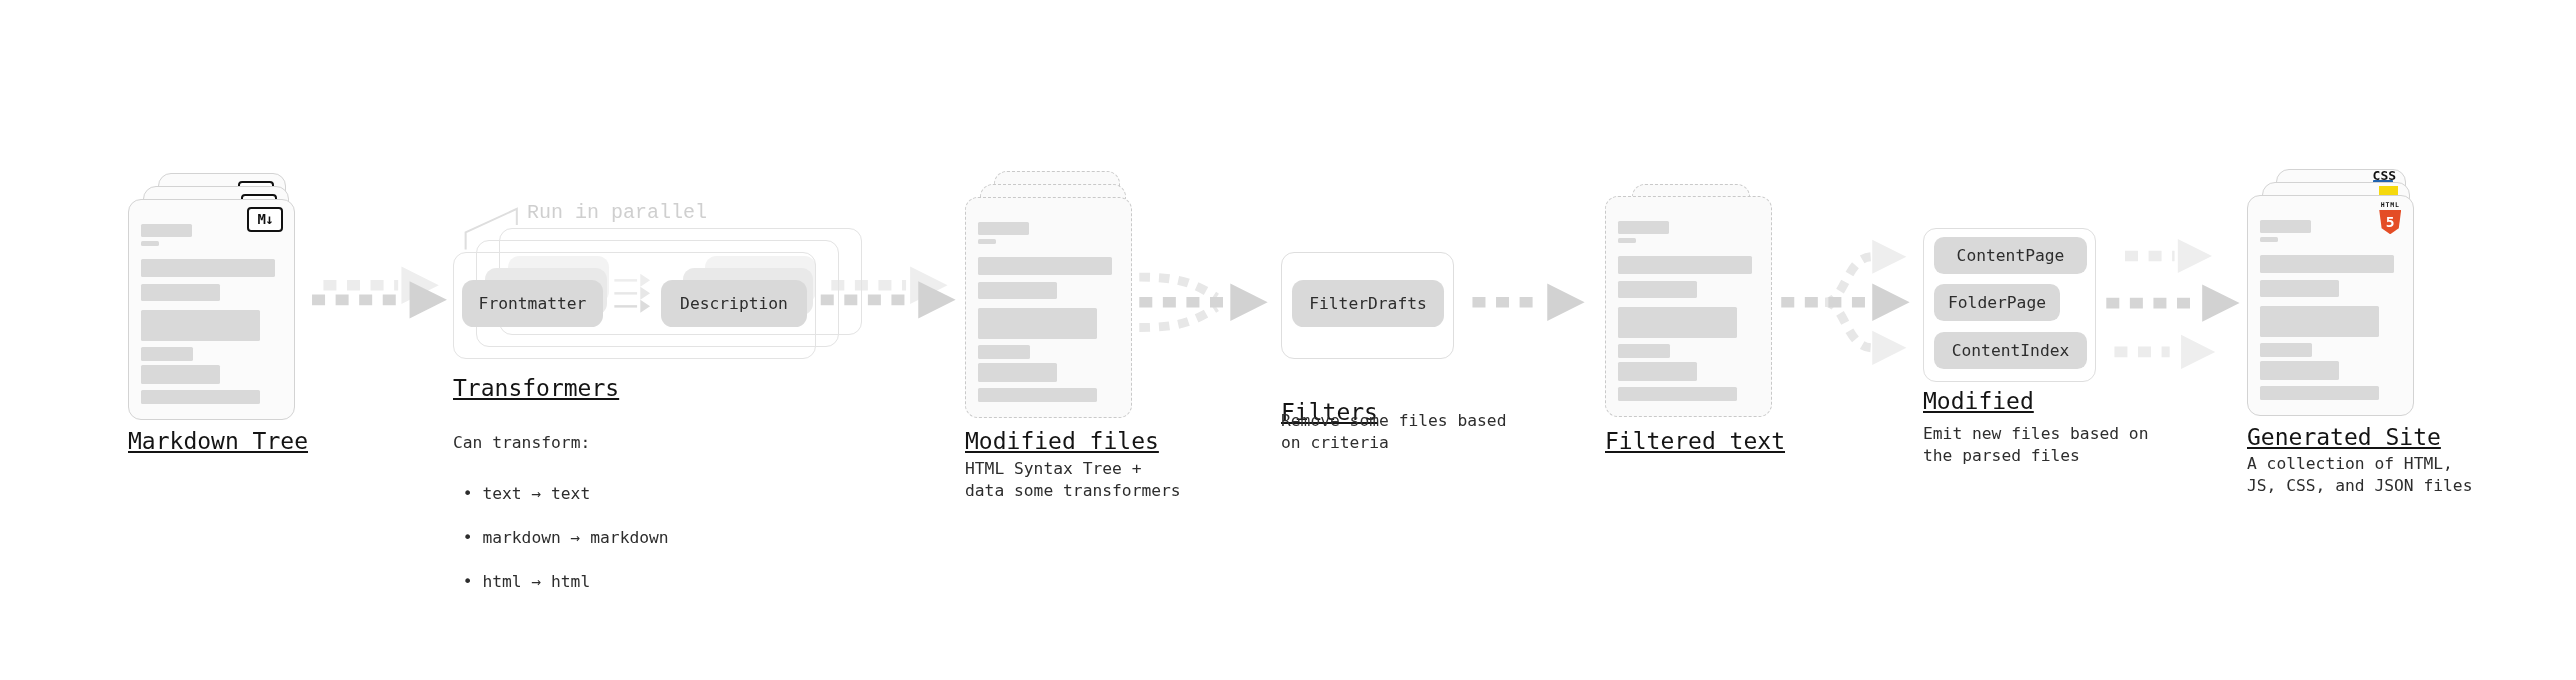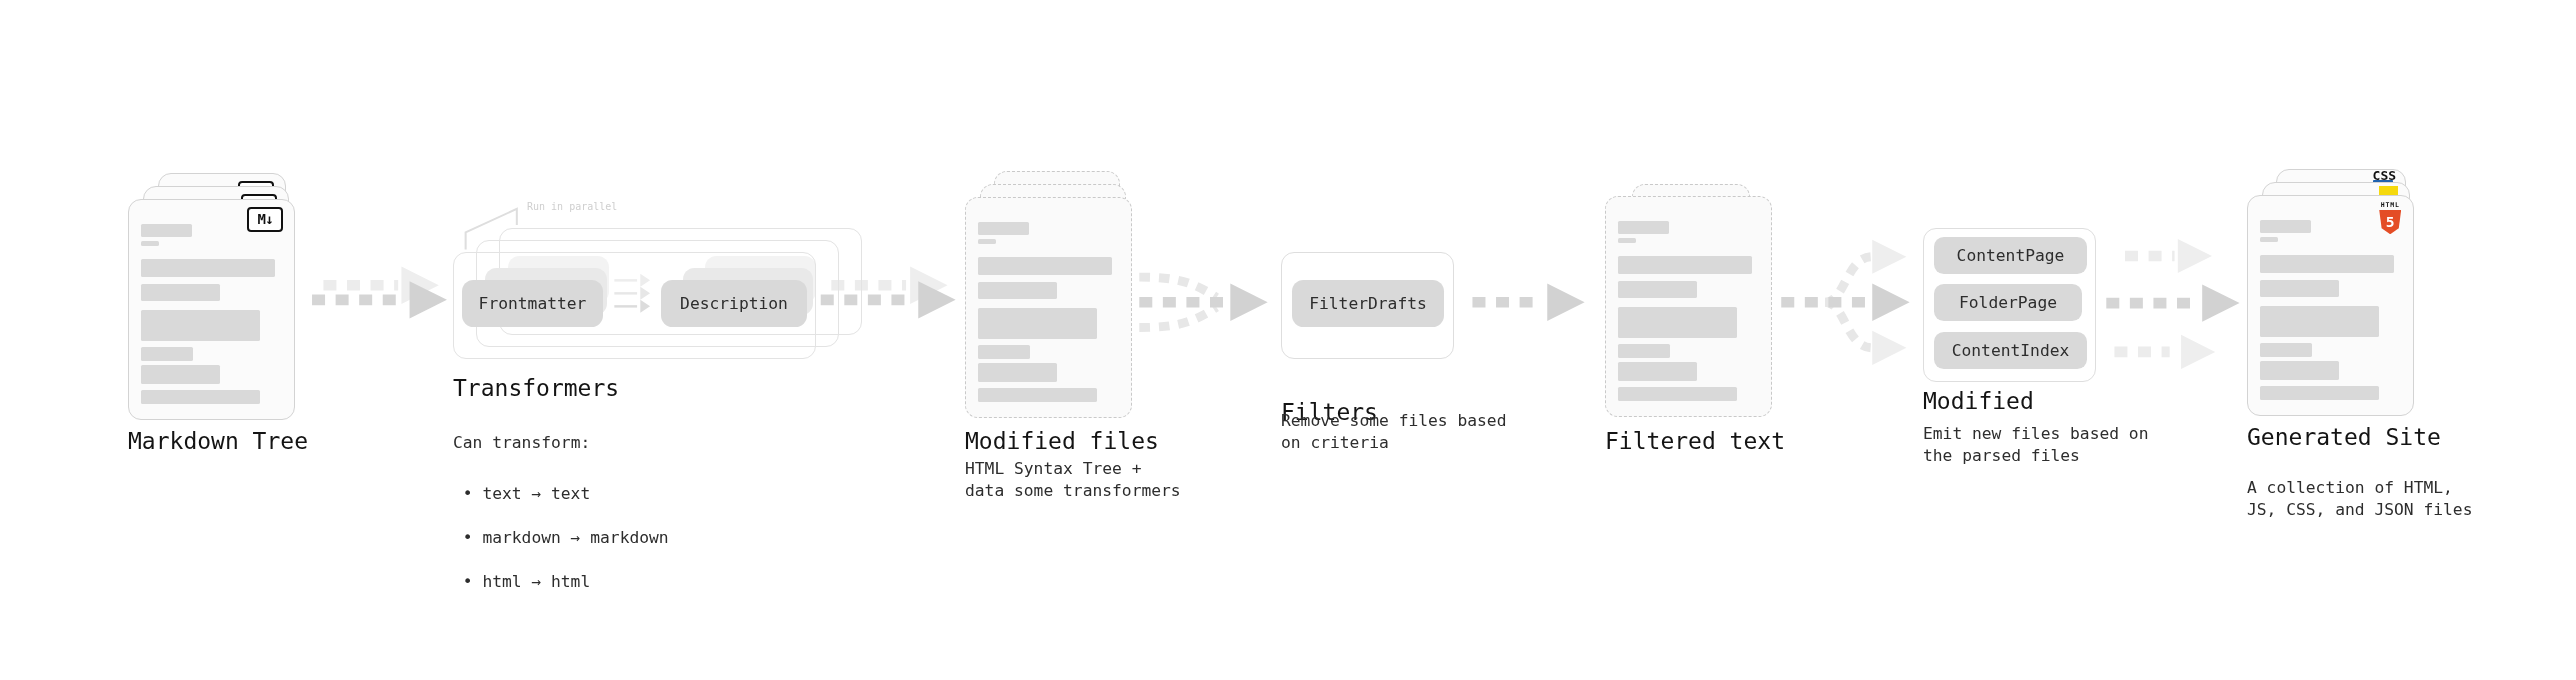--- a/index.html
+++ b/index.html
@@ -43,25 +43,25 @@
   .pill{
     position:absolute;box-sizing:border-box;background:#d9d9d9;border-radius:11.4px;
     display:flex;align-items:center;justify-content:center;
     font-size:16.3px;color:#2d2d2d;white-space:nowrap;
   }
   .ghost1{background:#e9e9e9;}
   .ghost2{background:#f3f3f3;}
   .emit-pill{border-radius:9.8px;}
 
   
-  .stage-label{position:absolute;font-size:23px;color:#141414;white-space:nowrap;}
+  .stage-label{position:absolute;font-size:23px;color:#141414;white-space:nowrap;text-decoration:underline;}
   .stage-desc{position:absolute;font-size:16.3px;color:#2d2d2d;line-height:22px;white-space:pre-line;}
   .desc-heading{margin:0 0 6.5px 0;}
   .bullet-line{padding-left:9.8px;white-space:nowrap;}
-  .note-label{position:absolute;font-size:10px;color:#cfcfcf;white-space:nowrap;}
+  .note-label{position:absolute;font-size:20px;color:#cfcfcf;white-space:nowrap;font-family:Liberation Mono, monospace;}
 
   
   .dashD{stroke:#d5d5d5;stroke-width:13;stroke-dasharray:16 13;fill:none;}
   .dashL{stroke:#ececec;stroke-width:13;stroke-dasharray:16 13;fill:none;}
   .dashC{stroke:#e7e7e7;stroke-width:11;stroke-dasharray:13 11;fill:none;}
   .headD{fill:#d2d2d2;}
   .headL{fill:#eeeeee;}
   .callout{stroke:#dedede;stroke-width:2.5;fill:none;}
 </style>
 </head>
@@ -215,21 +215,21 @@
           <div class="bar" style="width: 79px; height: 18.7px; margin-bottom: 5.7px;"></div>
           <div class="bar" style="width: 119px; height: 14.6px; margin-bottom: 0px;"></div>
         </div>
     </div>
     <div class="stage-label" style="left:1605px;top:428px;">Filtered text</div>
   </section>
 
   <section>
     <div class="white-box" style="left:1923px;top:228px;width:173px;height:154px;"></div>
     <div class="pill emit-pill" style="left:1934px;top:237px;width:153px;height:37px;">ContentPage</div>
-    <div class="pill emit-pill" style="left:1934px;top:284px;width:148px;height:37px;">FolderPage</div>
+    <div class="pill emit-pill" style="left:1934px;top:284px;width:126px;height:37px;">FolderPage</div>
     <div class="pill emit-pill" style="left:1934px;top:332px;width:153px;height:37px;">ContentIndex</div>
     <div class="stage-label" style="left:1923px;top:388px;">Modified</div>
     <div class="stage-desc" style="left:1923px;top:423px;">Emit new files based on
 the parsed files</div>
   </section>
 
   <section>
     <div class="file-card" style="left:2276px;top:169px;width:130px;height:202px;">
       <div class="css-badge">
         <span class="css-text">CSS</span>
@@ -249,18 +249,18 @@
           <div class="bar" style="width: 18px; height: 5.7px; margin-bottom: 13px;"></div>
           <div class="bar" style="width: 134px; height: 18px; margin-bottom: 6.5px;"></div>
           <div class="bar" style="width: 79px; height: 17px; margin-bottom: 9px;"></div>
           <div class="bar" style="width: 119px; height: 31px; margin-bottom: 5.7px;"></div>
           <div class="bar" style="width: 52px; height: 14.6px; margin-bottom: 4.1px;"></div>
           <div class="bar" style="width: 79px; height: 18.7px; margin-bottom: 5.7px;"></div>
           <div class="bar" style="width: 119px; height: 14.6px; margin-bottom: 0px;"></div>
         </div>
     </div>
     <div class="stage-label" style="left:2247px;top:424px;">Generated Site</div>
-    <div class="stage-desc" style="left:2247px;top:453px;margin-top:24px;">A collection of HTML,
+    <div class="stage-desc" style="left:2247px;top:453px;">A collection of HTML,
 JS, CSS, and JSON files</div>
   </section>
 
 </div>
 
 
 </body></html>

